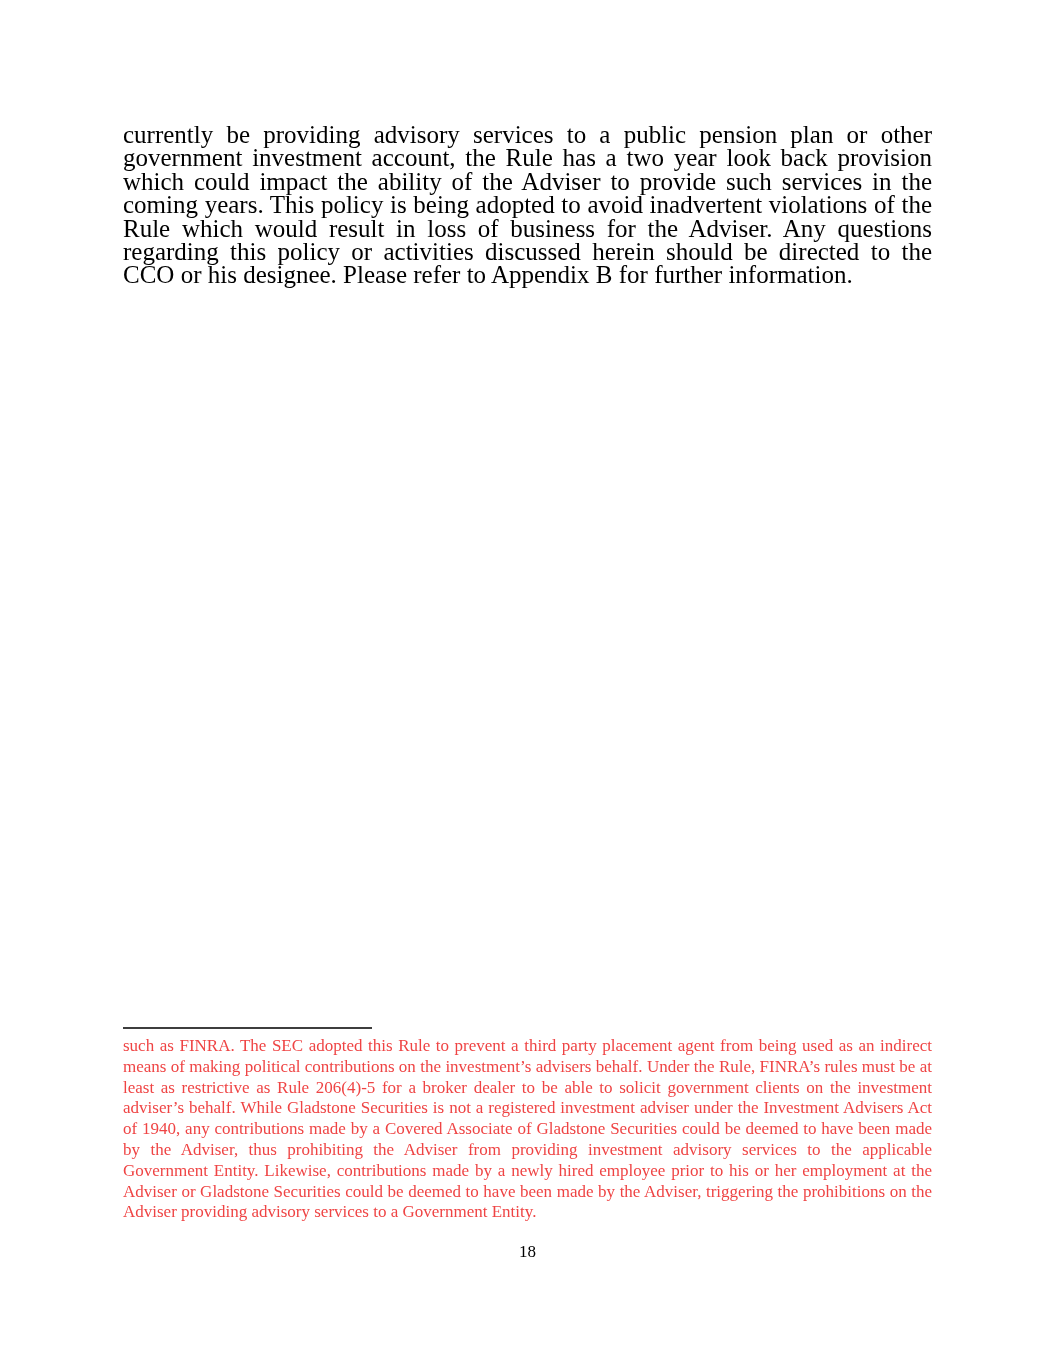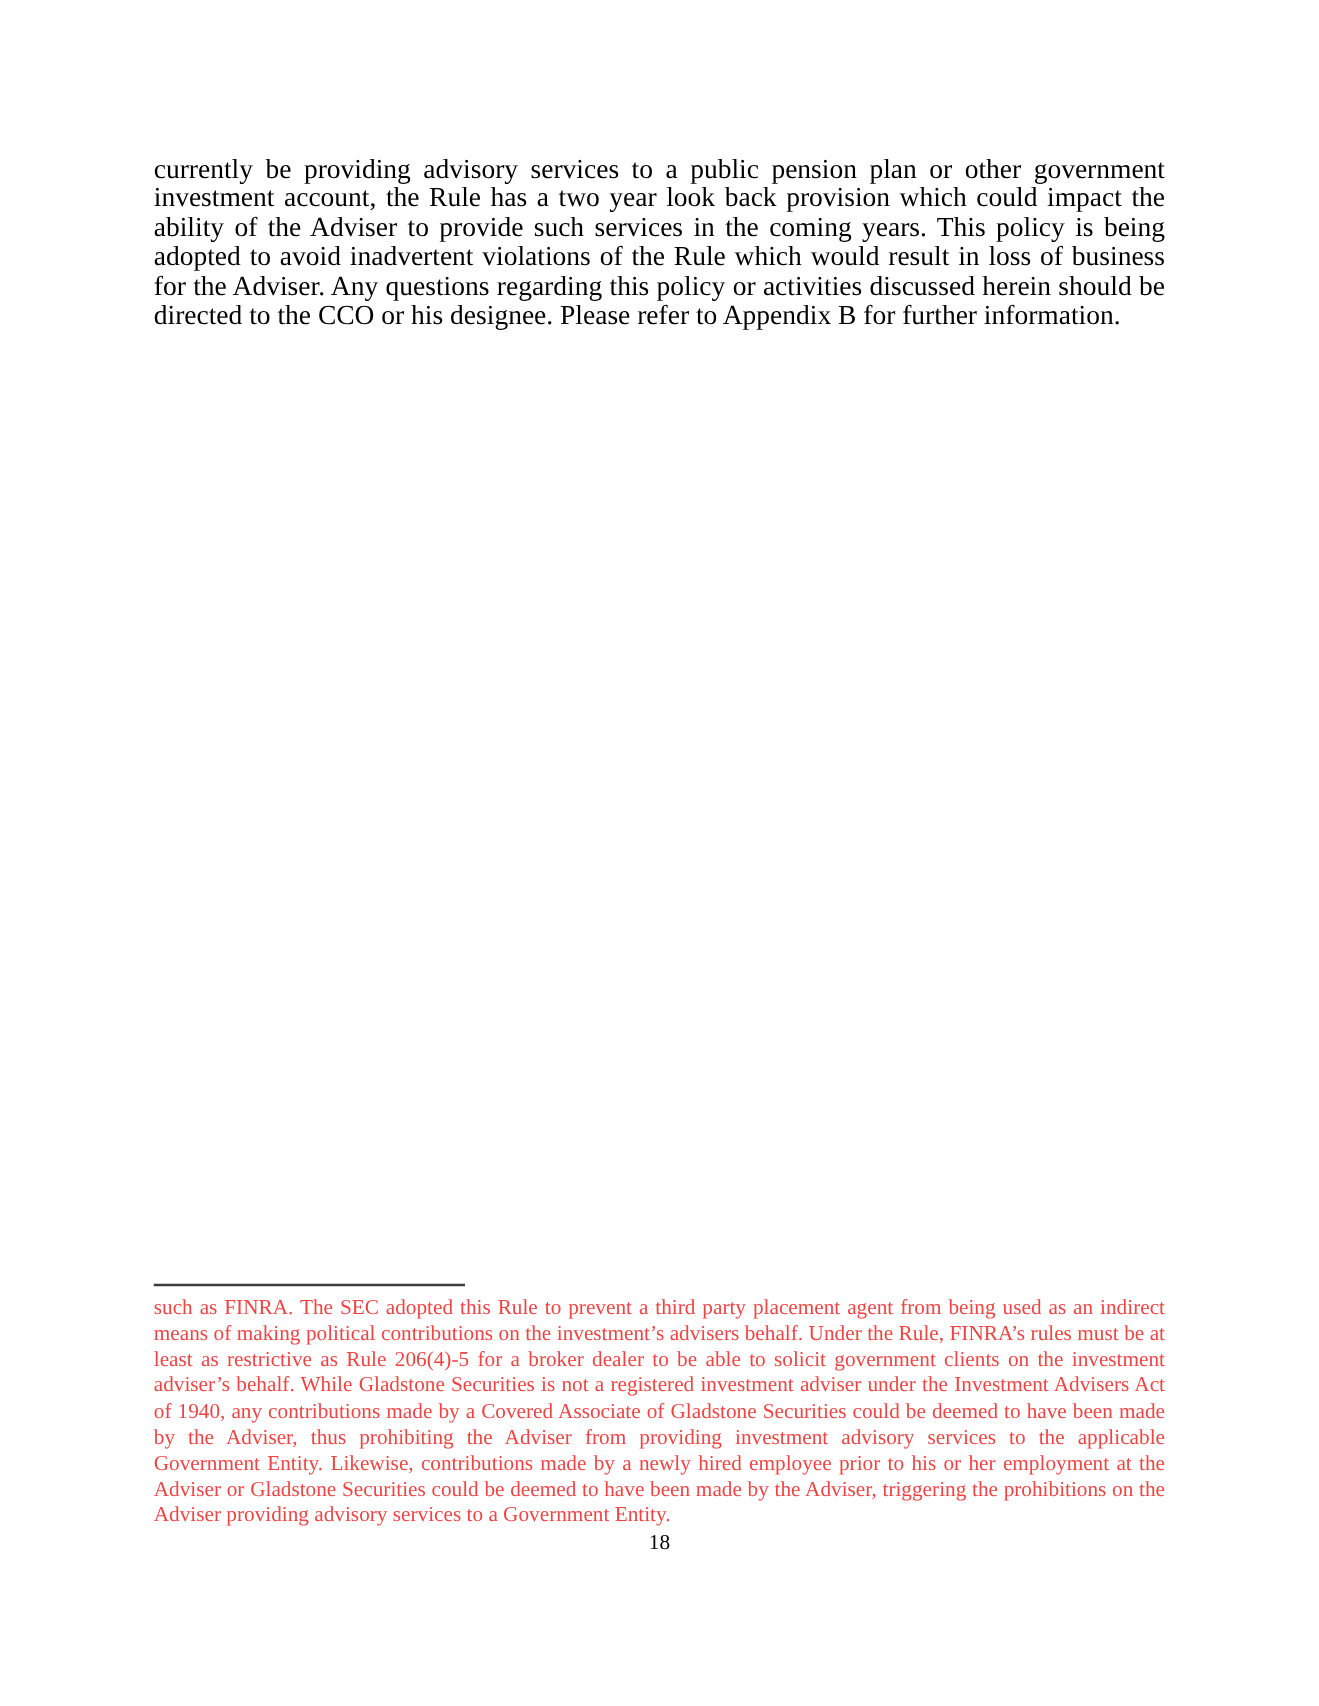--- a/index.html
+++ b/index.html
@@ -12,21 +12,21 @@
     background: #ffffff;
     font-family: "Liberation Serif", serif;
     color: #000000;
     overflow: hidden;
   }
   .body-paragraph {
     position: absolute;
     left: 123px;
     width: 809px;
     top: 123px;
-    font-size: 22px;
+    font-size: 25px;
     line-height: 23.4px;
     text-align: justify;
     color: #000000;
   }
   .footnote-separator {
     position: absolute;
     left: 123px;
     top: 1027px;
     width: 249px;
     height: 0;
@@ -38,21 +38,21 @@
     width: 809px;
     top: 1036px;
   }
   .footnote-text {
     font-size: 17px;
     line-height: 20.8px;
     text-align: justify;
     color: #ef4444;
   }
   .page-number {
-    margin-top: 1px;
+    margin-top: 19px;
     font-size: 17px;
     line-height: 20.8px;
     text-align: center;
     color: #000000;
   }
 </style>
 </head>
 <body>
 
 <div class="page">

